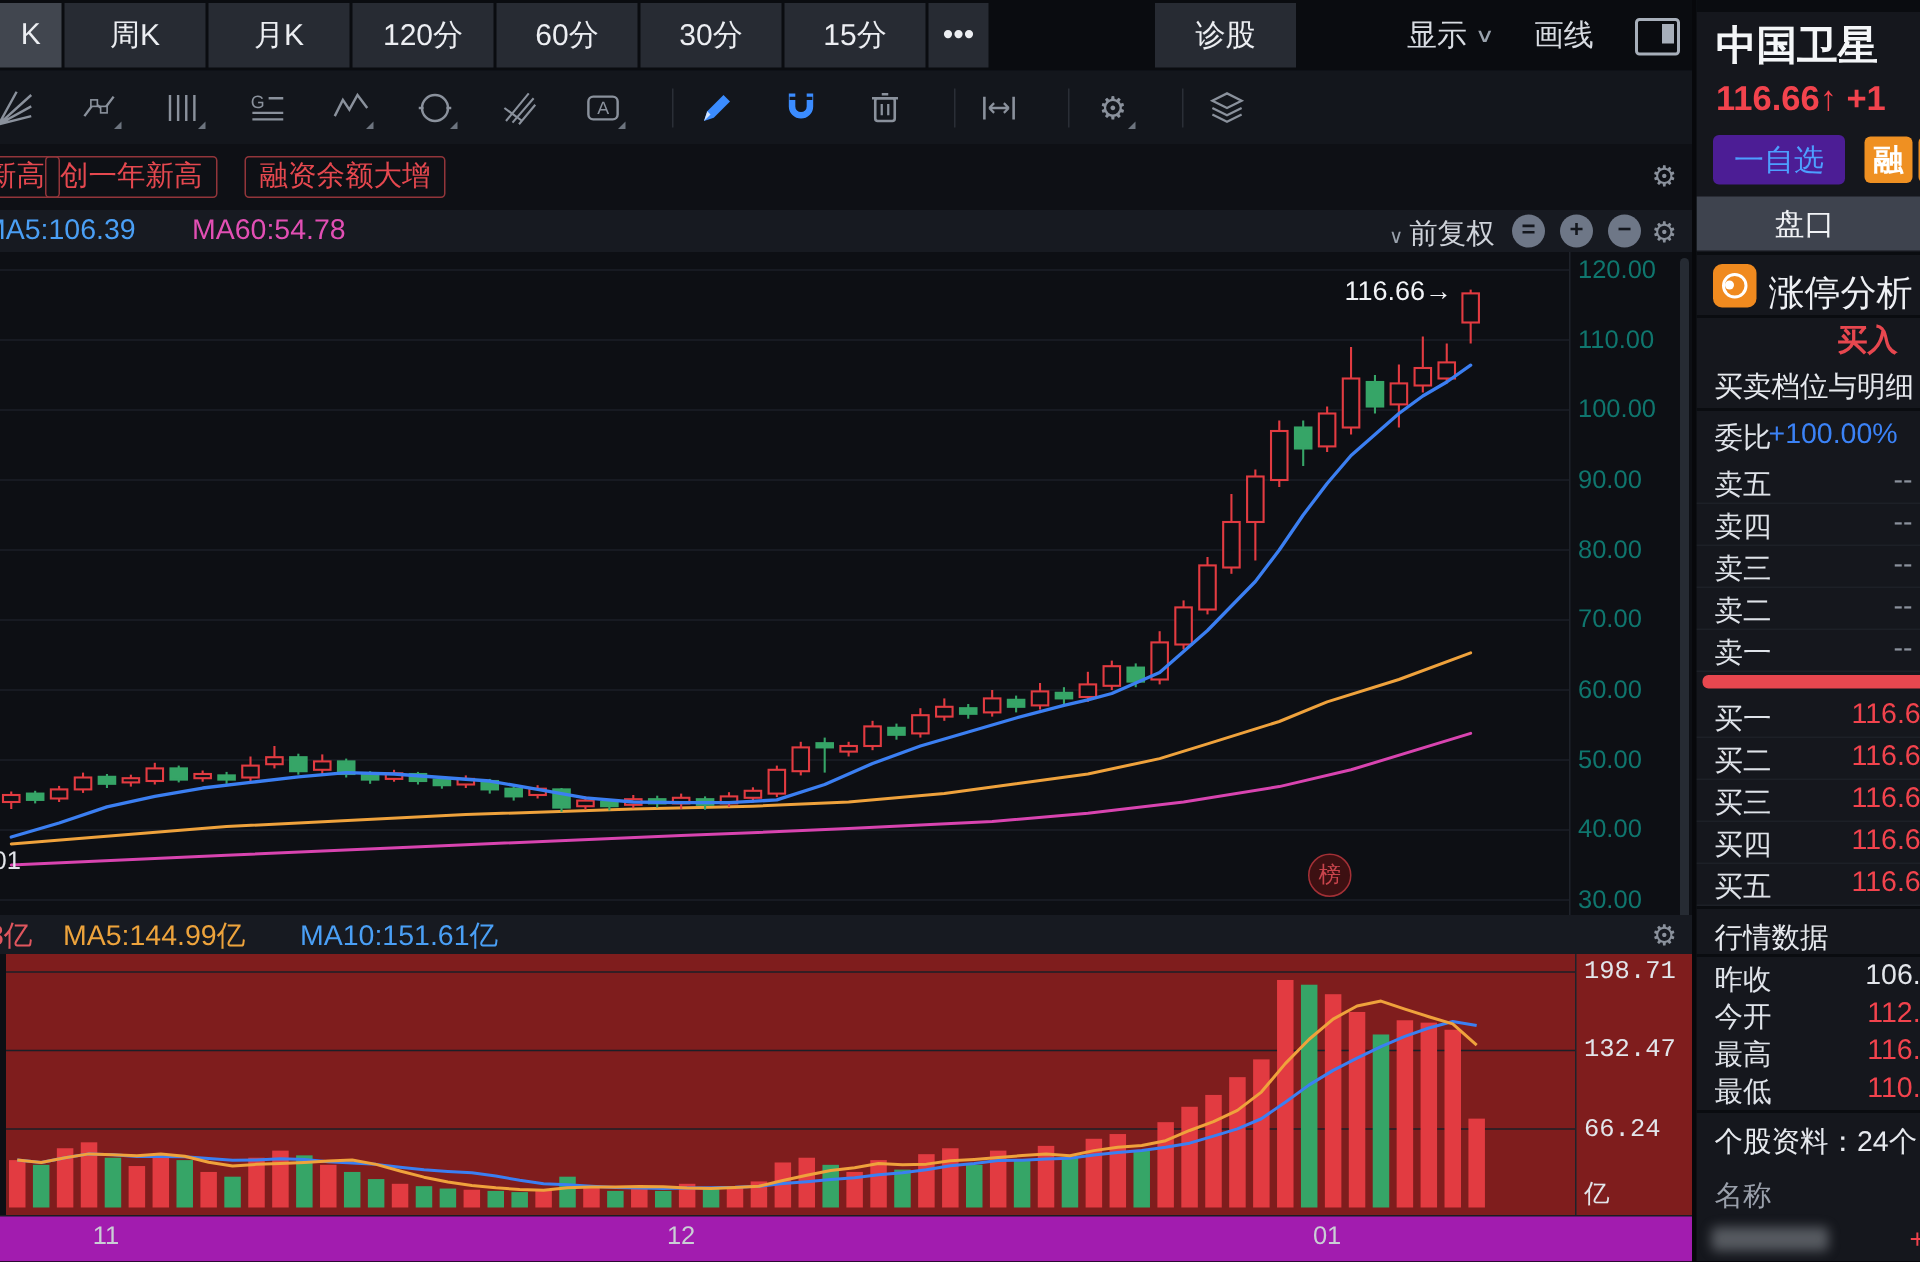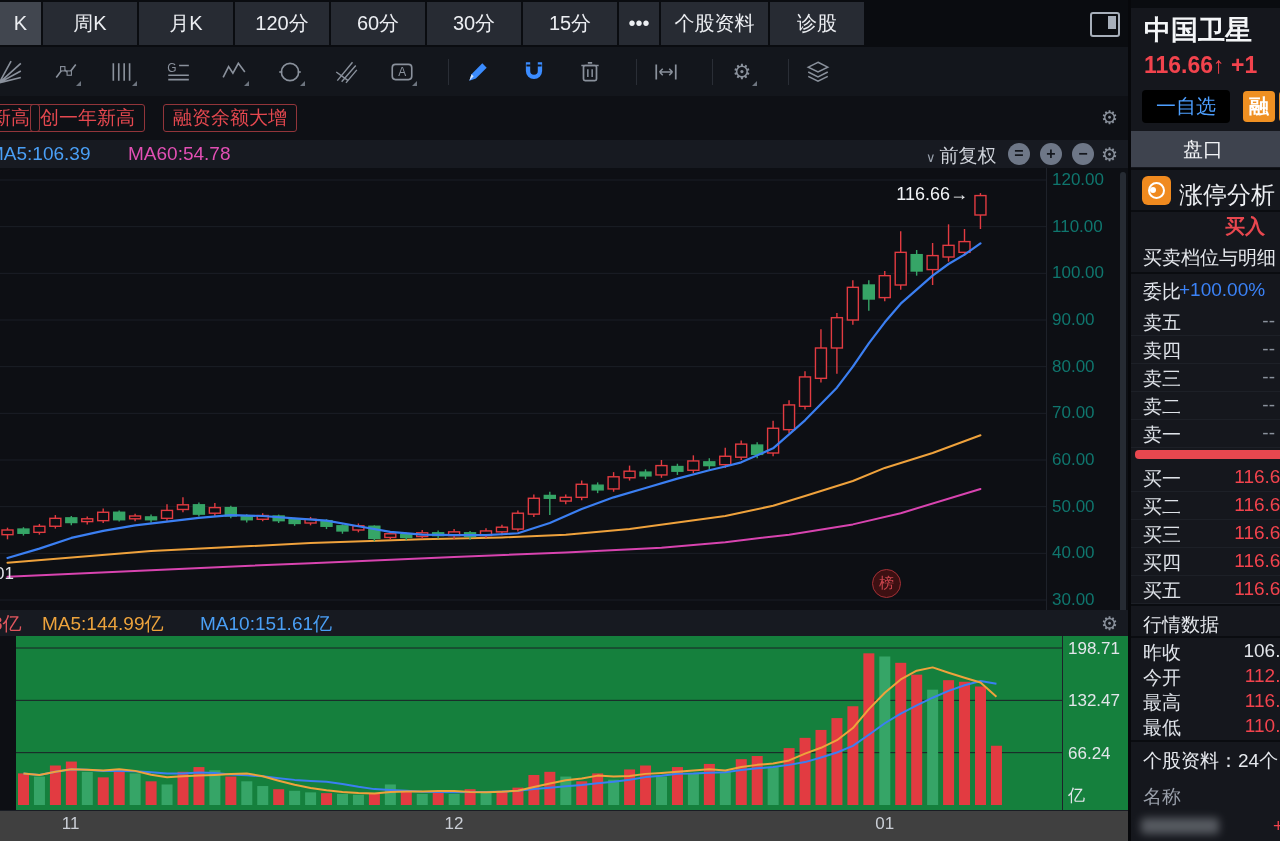--- a/index.html
+++ b/index.html
@@ -36,32 +36,32 @@
   #pricechart{left:0;top:168px;width:1128px;height:442px;background:#0d0f14;}
   .plabel{position:absolute;left:1052px;font-size:17px;color:#0f766e;}
   #lastprice{position:absolute;left:856px;top:16px;width:112px;text-align:right;font-size:18px;color:#f2f4f7;}
   #stamp{position:absolute;left:872px;top:401px;width:27px;height:27px;border-radius:50%;background:#3d1012;
          border:1px solid #a33036;color:#c8444c;font-size:15px;display:flex;align-items:center;justify-content:center;}
   #leftdate{position:absolute;left:-5px;top:396px;font-size:17px;color:#e2e5ea;}
   #chart-scrollbar{position:absolute;left:1120px;top:4px;width:6px;height:640px;background:#262b33;border-radius:3px;}
   
   #volheader{left:0;top:610px;width:1128px;height:26px;background:#171a21;font-size:19px;}
   
-  #volchart{left:16px;top:636px;width:1128px;height:174px;background:#15803d;}
+  #volchart{left:4px;top:636px;width:1128px;height:174px;background:#7f1d1d;font-family:Liberation Mono, monospace;}
   .vlabel{position:absolute;left:1052px;font-size:17px;color:#e2e5ea;}
   
-  #datebar{left:0;top:810px;width:1128px;height:31px;background:#404040;border-top:1px solid #1a1d24;}
+  #datebar{left:0;top:810px;width:1128px;height:31px;background:#a21caf;border-top:1px solid #1a1d24;}
   .dlabel{position:absolute;top:3px;font-size:17px;color:#caced5;}
   
   #sidebar{left:1128px;top:0;width:152px;height:841px;background:#15171d;border-left:3px solid #07080b;
            box-sizing:border-box;overflow:hidden;}
   #sb-topstrip{left:0;top:0;width:152px;height:8px;background:#0a0c10;}
   #sb-name{left:13px;top:12px;font-size:27px;font-weight:bold;color:#f4f6f8;white-space:nowrap;text-align:center;}
   #sb-price{left:13px;top:52px;font-size:23px;color:#f2434d;white-space:nowrap;font-weight:bold;}
-  #sb-watch{left:11px;top:90px;width:88px;height:33px;background:#000000;border-radius:4px;color:#4d9fff;
+  #sb-watch{left:11px;top:90px;width:88px;height:33px;background:#4c1d95;border-radius:4px;color:#4d9fff;
             font-size:20px;display:flex;align-items:center;justify-content:center;cursor:pointer;}
   .sb-badge{position:absolute;top:91px;width:32px;height:31px;background:#ef9022;border-radius:4px;color:#fff;
             font-size:20px;font-weight:bold;display:flex;align-items:center;justify-content:center;cursor:pointer;}
   #sb-pankou{left:0;top:131px;width:152px;height:36px;background:#3e434e;color:#f0f2f5;font-size:20px;
              display:flex;align-items:center;cursor:pointer;}
   #sb-limit{left:0;top:172px;width:152px;height:38px;cursor:pointer;}
   #limit-ic{position:absolute;left:11px;top:4px;width:29px;height:29px;background:#f08a1f;border-radius:6px;}
   #limit-ic .eye{position:absolute;left:6px;top:6px;width:13px;height:13px;border:2px solid #fff;border-radius:50%;}
   #limit-ic .dot{position:absolute;left:8px;top:11px;width:6px;height:6px;background:#fff;border-radius:50%;}
   #sb-limit span.t{position:absolute;left:48px;top:7px;font-size:24px;color:#eef0f4;white-space:nowrap;}
@@ -91,22 +91,26 @@
 
   <div class="a" id="tabbar">
       <div class="tab active" style="left: 0px; width: 41px;">K</div>
       <div class="tab" style="left: 43px; width: 94px;">周K</div>
       <div class="tab" style="left: 139px; width: 94px;">月K</div>
       <div class="tab" style="left: 235px; width: 94px;">120分</div>
       <div class="tab" style="left: 331px; width: 94px;">60分</div>
       <div class="tab" style="left: 427px; width: 94px;">30分</div>
       <div class="tab" style="left: 523px; width: 94px;">15分</div>
       <div class="tab" style="left: 619px; width: 40px;">•••</div>
-      <div class="tab" style="left: 661px; width: 107px;">个股资料</div>
       <div class="tab" style="left: 770px; width: 94px;">诊股</div>
+      <div class="tabbar-right" style="left: 938px;">
+        <span>显示</span>
+        <span class="chev">∨</span>
+        <span style="margin-left:28px;">画线</span>
+      </div>
       <div id="panel-toggle"></div>
     </div>
 
   <div class="a" id="drawbar">
       <div class="dicon" style="left: -8px;">
         <svg width="26" height="26" viewBox="0 0 24 24" fill="none">
           <path d="M2 22 L22 4 M2 22 L22 11 M2 22 L22 17 M2 22 L13 2" stroke="#8a919c" stroke-width="1.5"></path>
         </svg>
       </div>
       <div class="dicon dd" style="left: 48px;">

